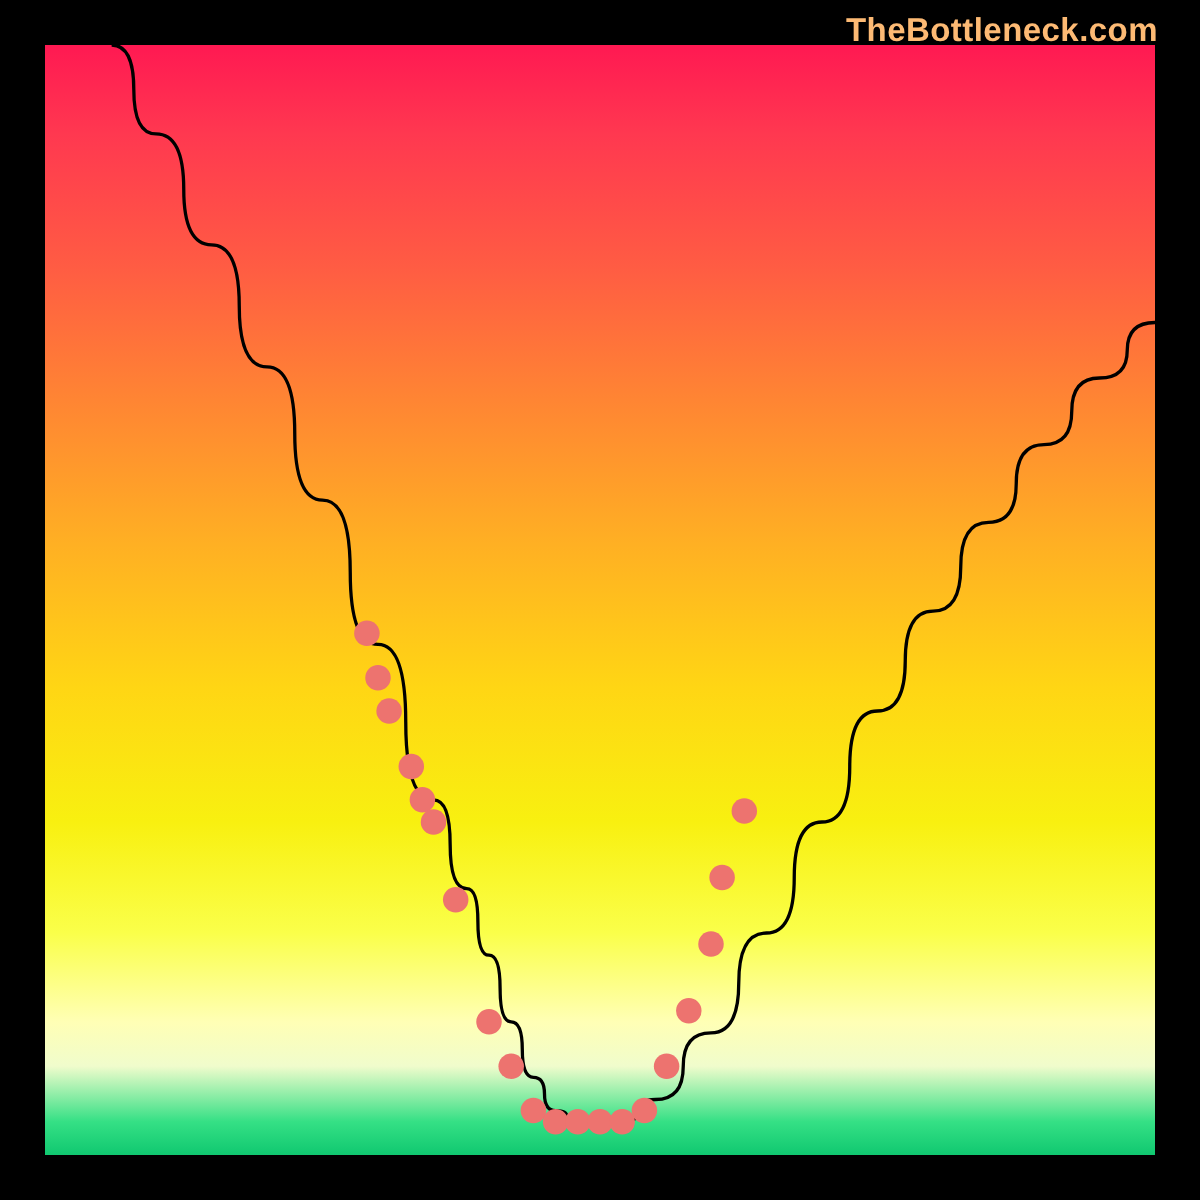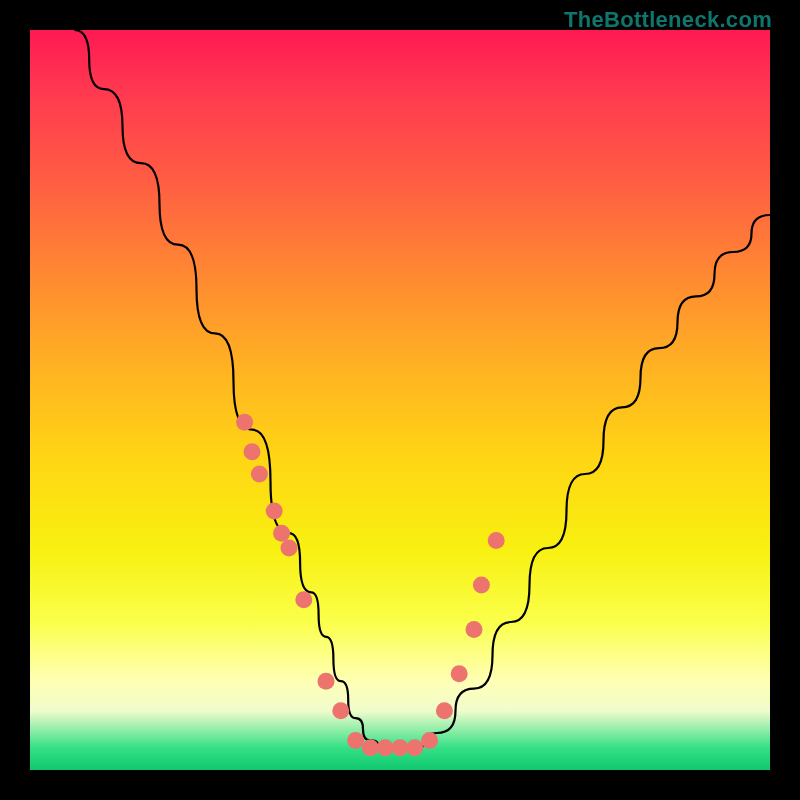--- a/index.html
+++ b/index.html
@@ -12,21 +12,21 @@
   #ff5c43 20%, 
   #ff8533 32%, 
   #ffb023 45%, 
   #ffd614 58%, 
   #f8f010 70%, 
   #faff4a 80%, 
   #ffffb5 88%, 
   #f0fccc 92%, 
   #35e085 97%, 
   #10c870 100%); }
-.watermark { position: absolute; top: 7px; right: 28px; font-size: 22px; font-weight: bold; color: #0f766e; letter-spacing: 0.3px; }
+.watermark { position: absolute; top: 7px; right: 28px; font-size: 22px; font-weight: bold; color: #fdba74; letter-spacing: 0.3px; }
 svg.overlay { position: absolute; left: 0; top: 0; width: 100%; height: 100%; }
 </style>
 </head>
 <body>
 
 <div class="chart-container">
   <div class="watermark">TheBottleneck.com</div>
   <div class="plot-area">
     <div class="gradient-bg"></div>
     <svg class="overlay" viewBox="0 0 740 740">

